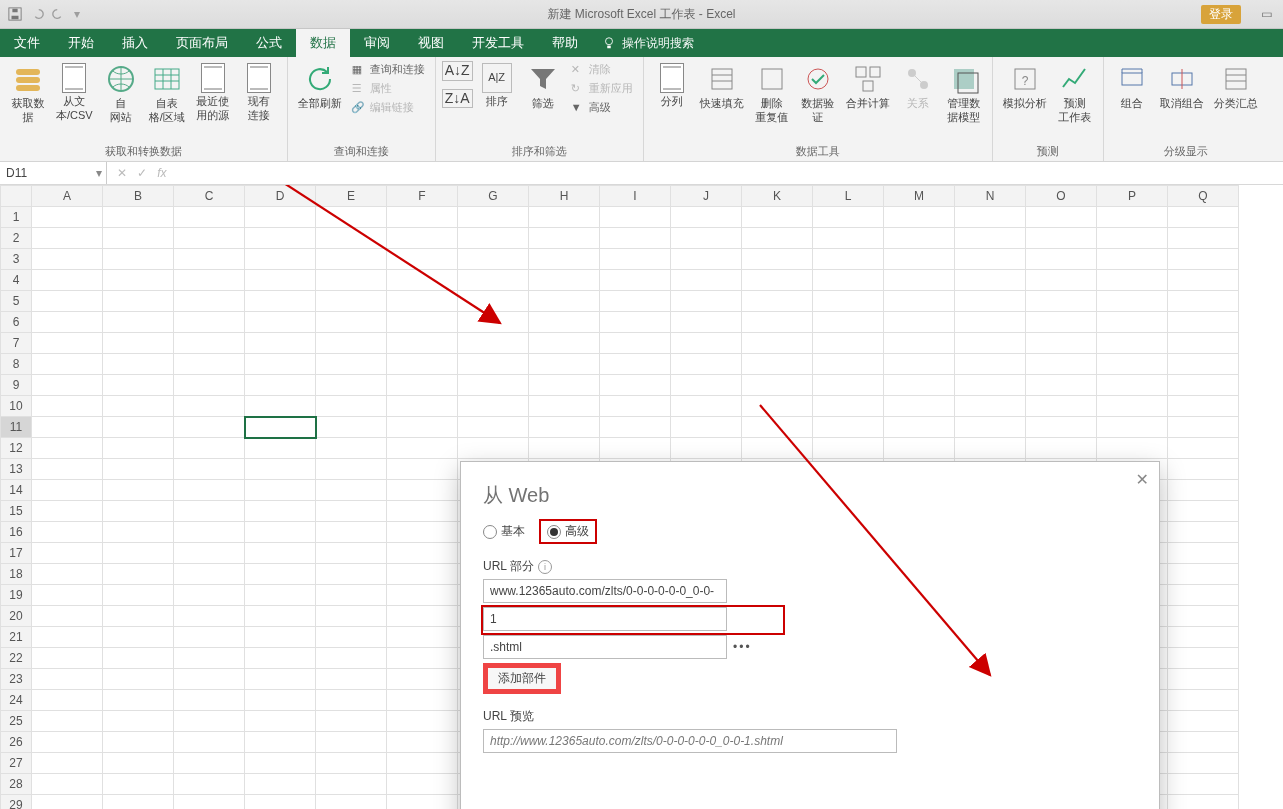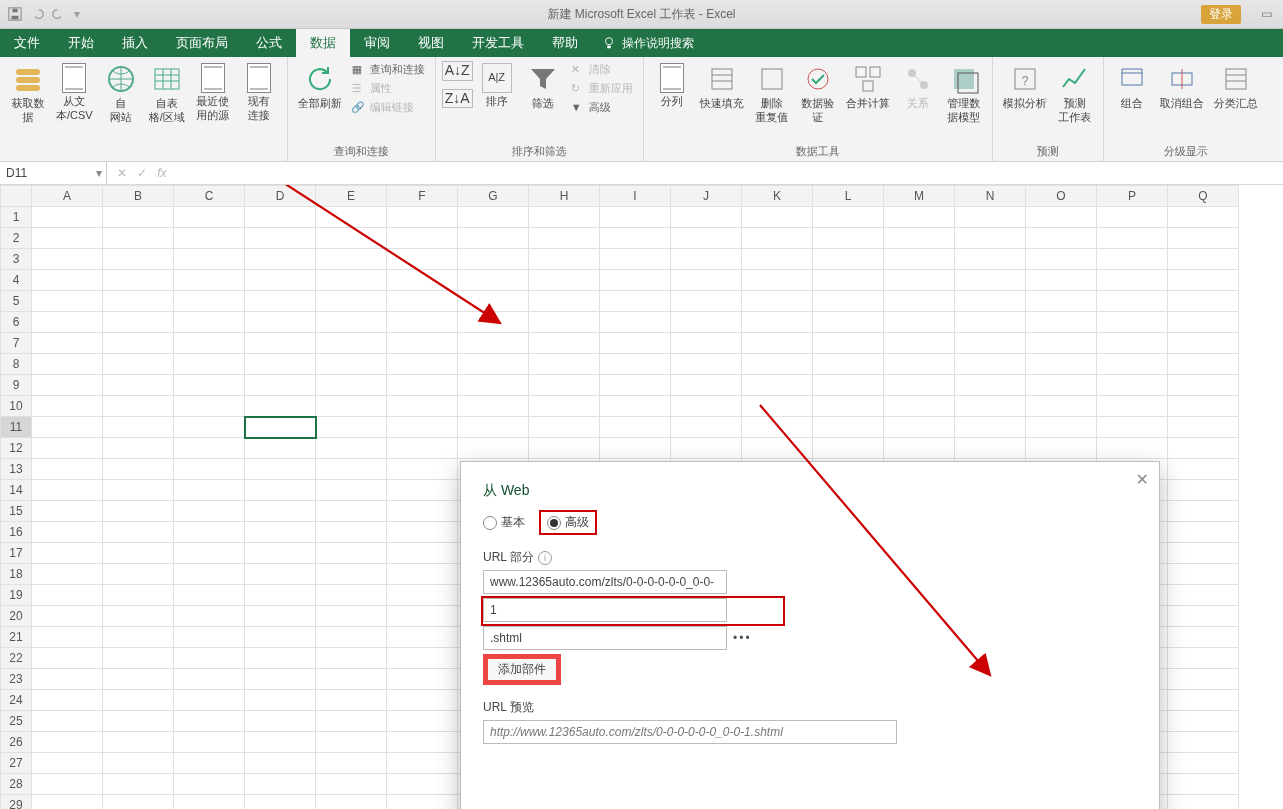--- a/index.html
+++ b/index.html
@@ -41,21 +41,21 @@
   table.sheet th,table.sheet td{border:1px solid #e0e0e0;font-size:12px;font-weight:normal;color:#555}
   table.sheet thead th{background:#f3f3f3;height:18px;width:68px;text-align:center}
   table.sheet thead th.rowh{width:28px}
   table.sheet tbody th{background:#f3f3f3;width:28px;text-align:center;height:18px}
   table.sheet td{width:68px;height:18px}
   .rowsel th{background:#d6d6d6 !important}
   .cellsel{outline:2px solid #1e7145;outline-offset:-1px}
   
   .dialog{position:absolute;left:460px;top:276px;width:700px;height:480px;background:#fff;border:1px solid #bcbcbc;box-shadow:0 8px 24px rgba(0,0,0,.25);padding:20px 22px 14px 22px;box-sizing:border-box}
   .dialog .close{position:absolute;right:10px;top:8px;color:#888;cursor:pointer;font-size:16px}
-  .dlg-title{color:#14532d;font-size:14px}
+  .dlg-title{color:#737373;font-size:20px}
   .radios{margin-top:10px;display:flex;gap:10px;align-items:center}
   .radio{display:flex;align-items:center;gap:4px}
   .radio .dot{width:12px;height:12px;border:1px solid #888;border-radius:50%;position:relative;background:#fff}
   .radio .dot.on:after{content:"";position:absolute;inset:2px;border-radius:50%;background:#333}
   .redbox{border:2px solid #c00;padding:2px 6px;margin-left:4px}
   .section{margin-top:14px;font-size:12px}
   .field{margin-top:4px}
   .tin{width:230px;height:20px;border:1px solid #bbb;padding:1px 6px;font-size:12px;color:#444;background:#fff}
   .tin.long{width:400px}
   .tin.italic{font-style:italic;color:#777}
@@ -150,20 +150,21 @@
           <span class="ic sheet-ic" style="width:22px;height:28px"></span>
           <span style="white-space:pre-line">最近使
 用的源</span>
         </div>
       <div class="bigbtn">
           <span class="ic sheet-ic" style="width:22px;height:28px"></span>
           <span style="white-space:pre-line">现有
 连接</span>
         </div>
     </div>
+    <div class="glabel">获取和转换数据</div>
   </div>
 
   <div class="group">
     <div class="row">
       <div class="bigbtn">
           <span class="ic"><svg viewBox="0 0 32 32">
               <path d="M26 16a10 10 0 1 1-3-7" fill="none" stroke="#3a7" stroke-width="2"></path>
               <path d="M24 4v6h-6" fill="none" stroke="#3a7" stroke-width="2"></path>
             </svg></span>
           <span>全部刷新</span>

